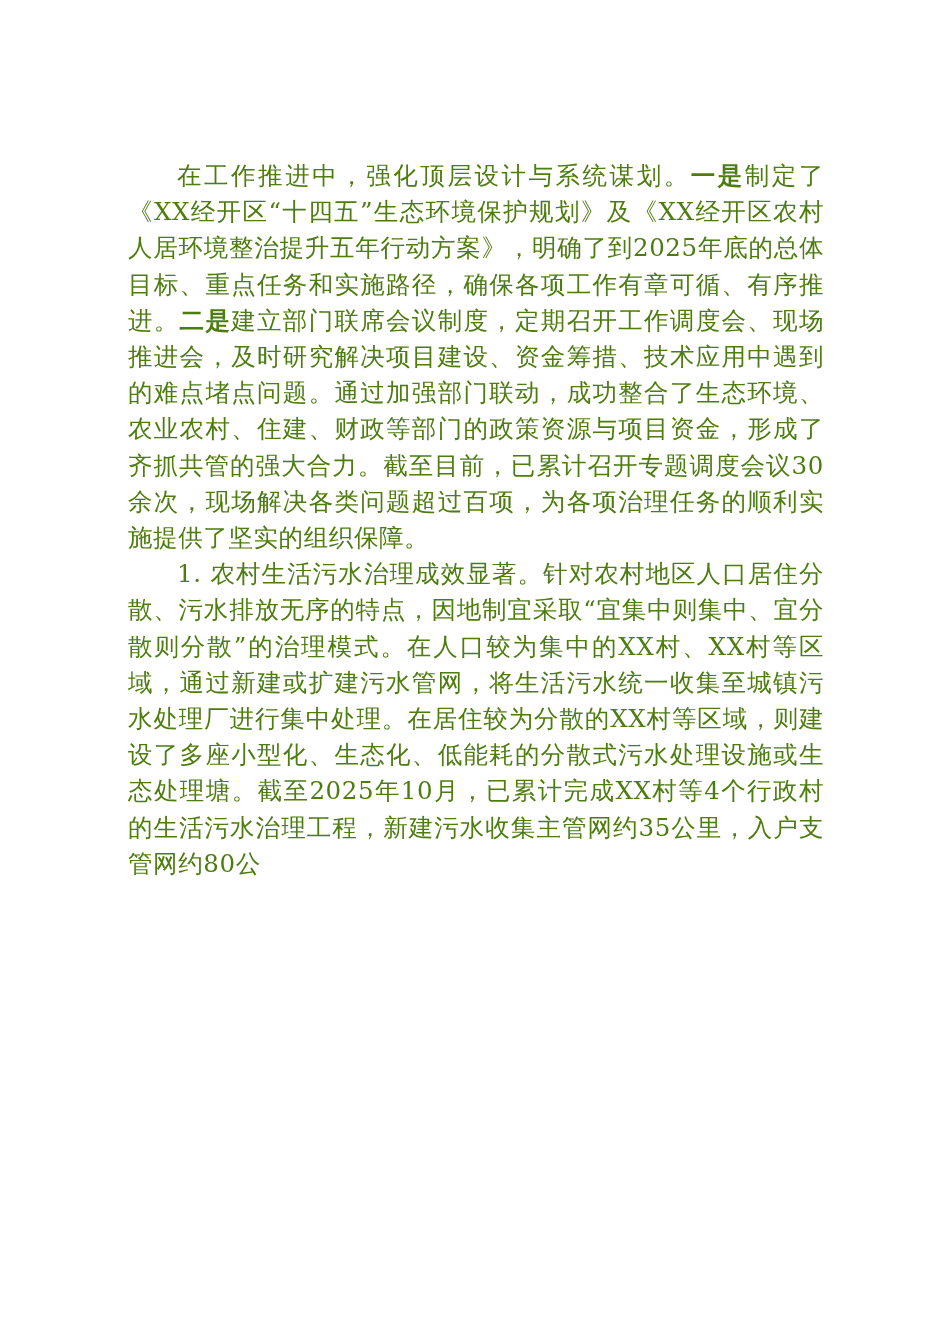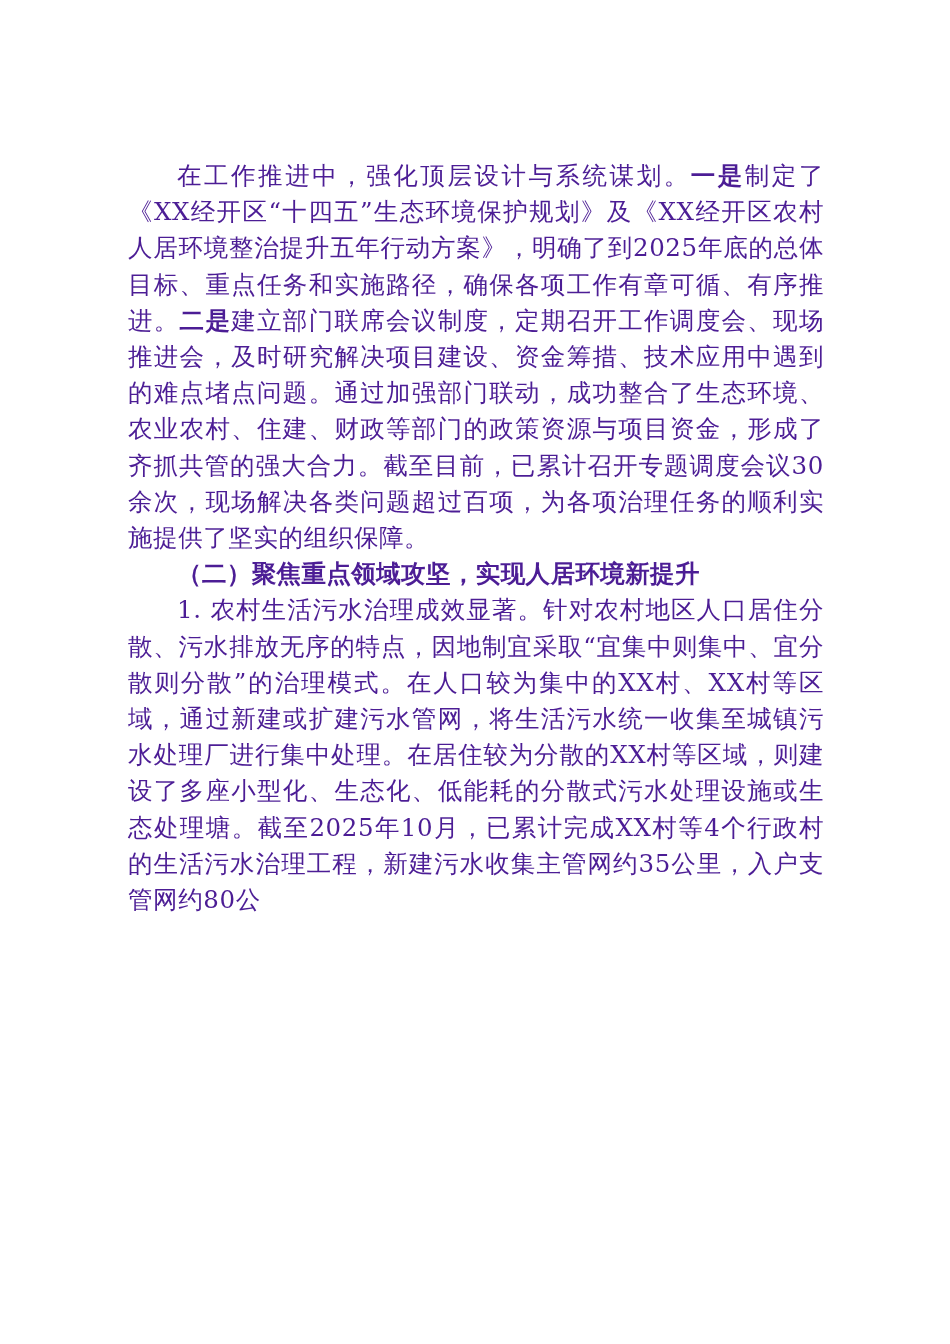--- a/index.html
+++ b/index.html
@@ -1,29 +1,28 @@
 <!DOCTYPE html>
 <html><head>
 <meta charset="utf-8">
 <style>
   html, body { margin:0; padding:0; background:#ffffff; }
   body { width:950px; height:1344px; position:relative; overflow:hidden; }
   .page { position:absolute; left:0; top:0; width:950px; height:1344px; background:#fff; }
   .content {
     position:absolute; left:128px; top:158px; width:696px;
     font-family: "DejaVu Serif", "Liberation Serif", serif;
-    font-size: 24.5px; color:#4c1d95; line-height:36.2px;
+    font-size: 24.5px; color:#4d7c0f; line-height:36.2px;
     letter-spacing: 0.6px;
   }
   .para { margin:0; text-indent: 2em; text-align: justify; }
   .heading { margin:0; text-indent: 2em; font-weight: bold; letter-spacing:0.4px; }
   .bold { font-weight:bold; }
 </style>
 </head>
 <body>
 
 <div class="page">
   <div class="content">
     <p class="para"><span>在工作推进中，强化顶层设计与系统谋划。</span><span class="bold">一是</span><span>制定了《XX经开区“十四五”生态环境保护规划》及《XX经开区农村人居环境整治提升五年行动方案》，明确了到2025年底的总体目标、重点任务和实施路径，确保各项工作有章可循、有序推进。</span><span class="bold">二是</span><span>建立部门联席会议制度，定期召开工作调度会、现场推进会，及时研究解决项目建设、资金筹措、技术应用中遇到的难点堵点问题。通过加强部门联动，成功整合了生态环境、农业农村、住建、财政等部门的政策资源与项目资金，形成了齐抓共管的强大合力。截至目前，已累计召开专题调度会议30余次，现场解决各类问题超过百项，为各项治理任务的顺利实施提供了坚实的组织保障。</span></p>
-    <p class="heading">（二）聚焦重点领域攻坚，实现人居环境新提升</p>
     <p class="para"><span>1. 农村生活污水治理成效显著。针对农村地区人口居住分散、污水排放无序的特点，因地制宜采取“宜集中则集中、宜分散则分散”的治理模式。在人口较为集中的XX村、XX村等区域，通过新建或扩建污水管网，将生活污水统一收集至城镇污水处理厂进行集中处理。在居住较为分散的XX村等区域，则建设了多座小型化、生态化、低能耗的分散式污水处理设施或生态处理塘。截至2025年10月，已累计完成XX村等4个行政村的生活污水治理工程，新建污水收集主管网约35公里，入户支管网约80公</span></p>
   </div>
 </div>
 
 </body></html>

